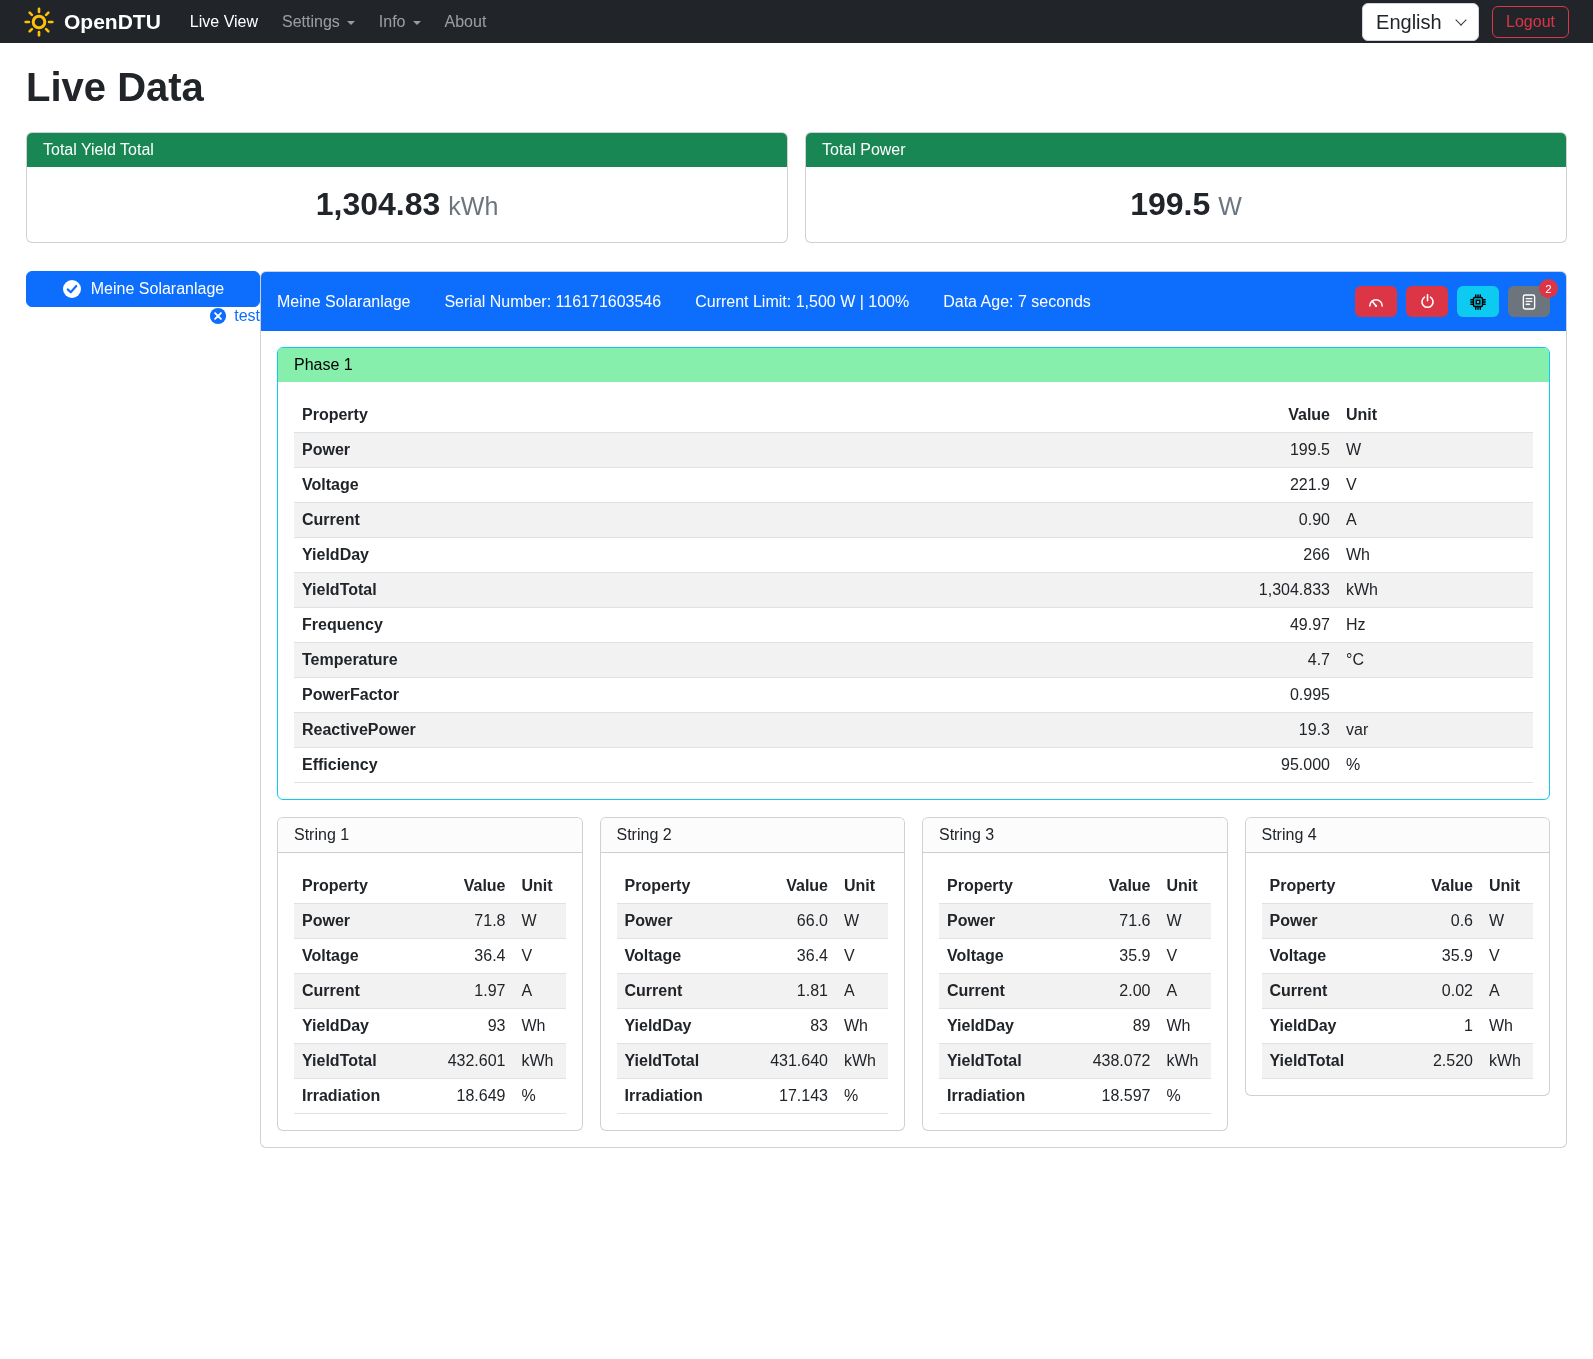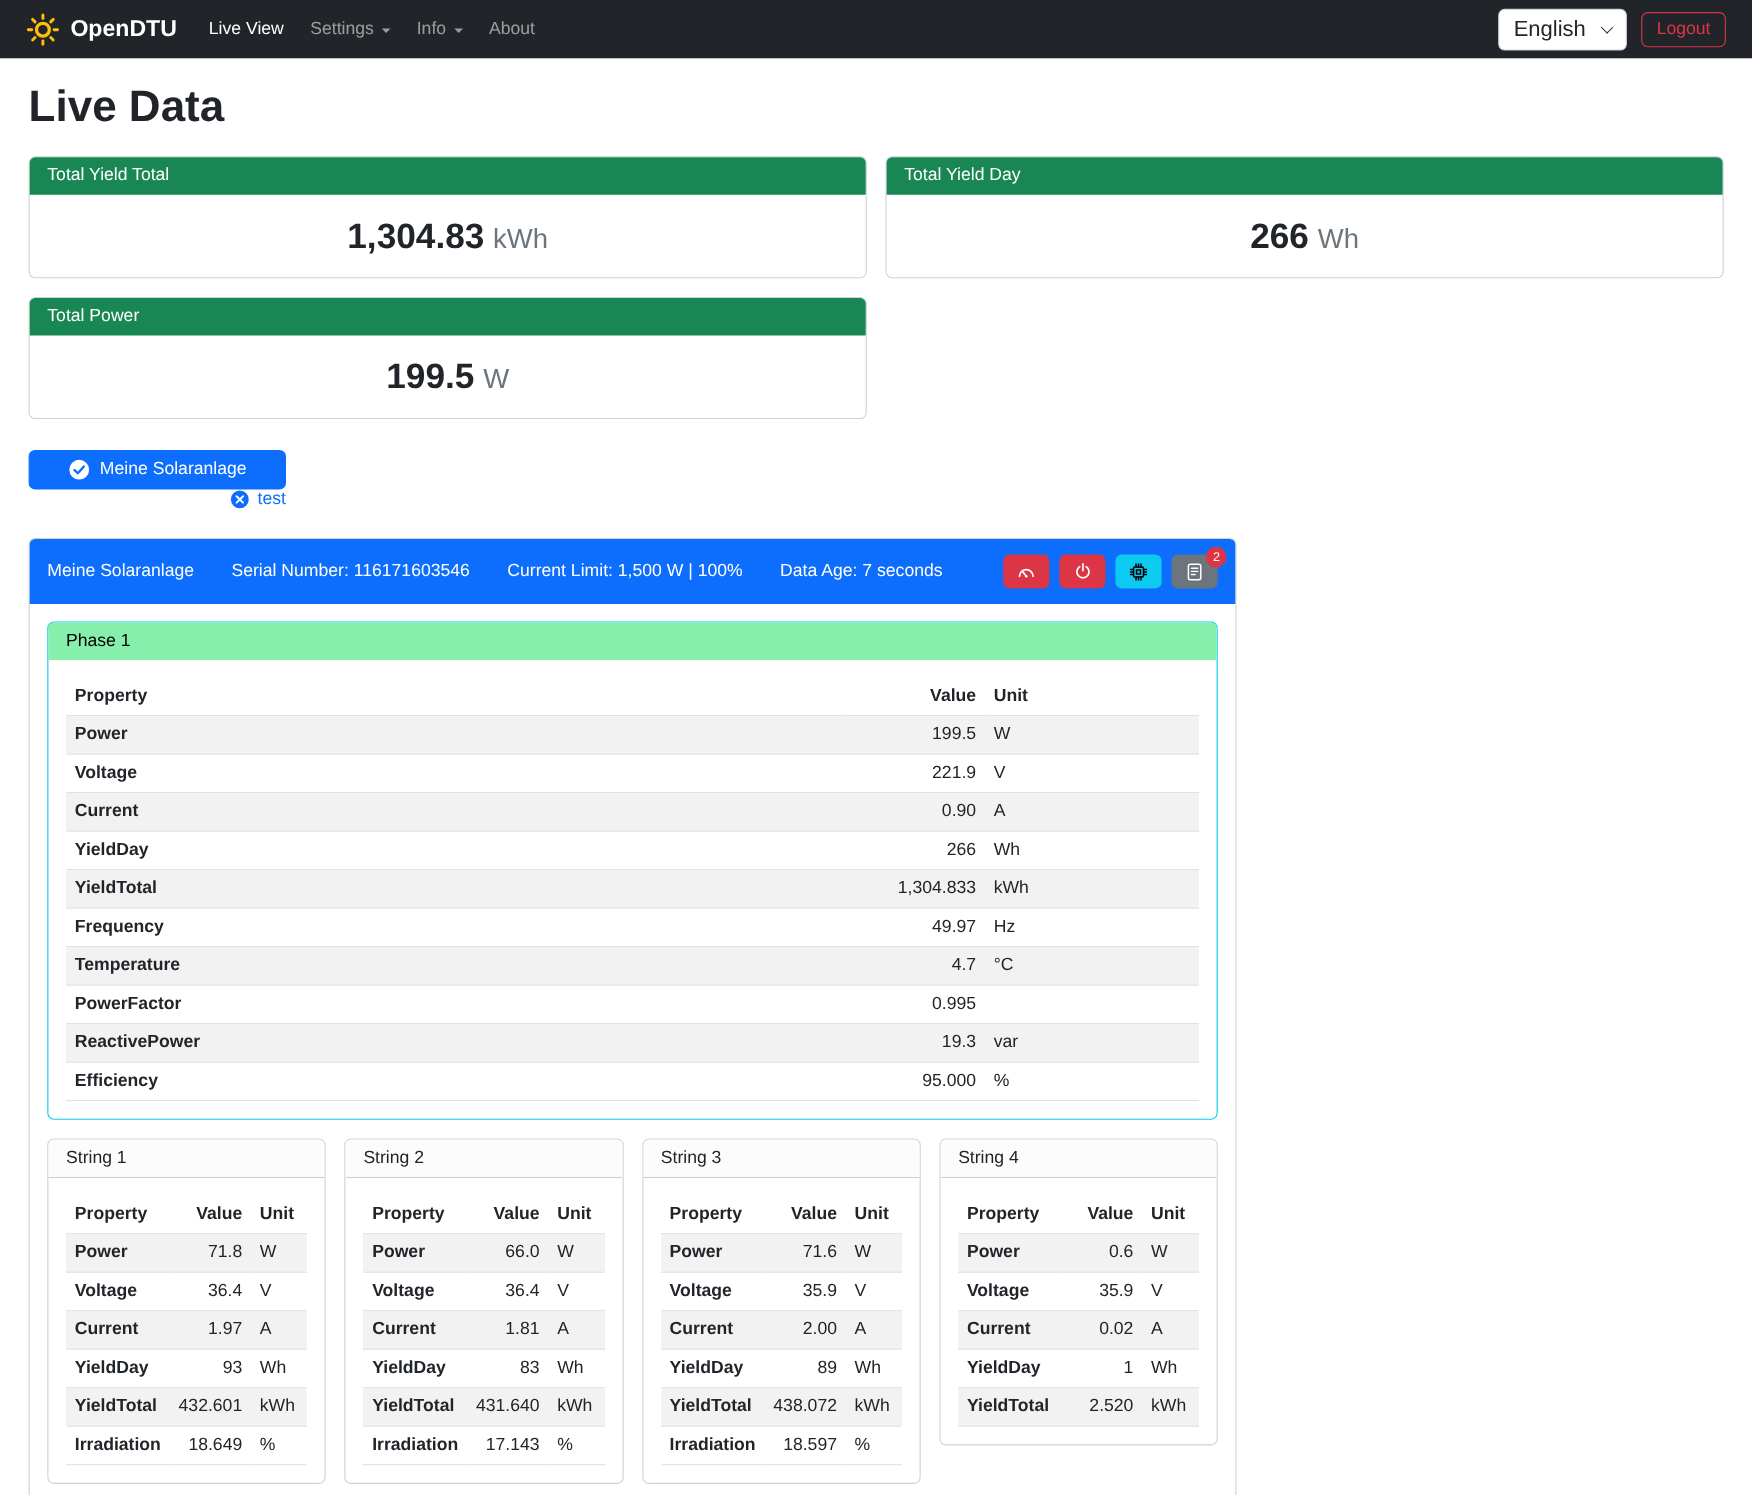--- a/index.html
+++ b/index.html
@@ -9,21 +9,21 @@
     font-size: 16px;
     color: #212529;
     background: #fff;
     min-width: 1360px;
   }
 
   
   .navbar {
     display: flex; align-items: center;
     background: #212529;
-    height: 53px;
+    height: 43px;
     padding: 8px 24px;
   }
   .brand {
     display: flex; align-items: center; gap: 10px;
     color: #fff; font-size: 21px; font-weight: 600;
     text-decoration: none; margin-right: 18px; cursor: pointer;
   }
   .nav-links { display: flex; align-items: center; gap: 2px; flex: 1; }
   .nav-link {
     color: rgba(255,255,255,.55);
@@ -63,21 +63,21 @@
 
   .card { background: #fff; border: 1px solid rgba(0,0,0,.18); border-radius: 6px; }
   .card-header { padding: 8px 16px; border-radius: 5px 5px 0 0; }
   .card-header.green { background: #198754; color: #fff; }
 
   .summary-row { display: grid; grid-template-columns: repeat(2, 1fr); gap: 17px; }
   .summary-body { padding: 19px 16px; text-align: center; }
   .summary-value { font-size: 32px; font-weight: 700; color: #212529; }
   .summary-unit { font-size: 25px; color: #6c757d; margin-left: 8px; }
 
-  .content-row { display: flex; gap: 26px; margin-top: 28px; align-items: flex-start; flex-direction: column; }
+  .content-row { display: flex; margin-top: 28px; align-items: flex-start; }
 
   
   .sidebar { width: 234px; flex: none; }
   .inverter-btn {
     width: 100%; background: #0d6efd; border: 1px solid #0d6efd; color: #fff;
     border-radius: 6px; padding: 7px 12px; font-size: 16px; font-family: inherit;
     display: flex; align-items: center; justify-content: center; gap: 9px; cursor: pointer;
   }
   .inverter-link {
     display: flex; align-items: center; justify-content: flex-end; gap: 7px;
@@ -183,26 +183,20 @@
 
   <div class="summary-row">
 
       <div class="card">
         <div class="card-header green">Total Yield Total</div>
         <div class="summary-body">
           <span class="summary-value">1,304.83</span><span class="summary-unit">kWh</span>
         </div>
       </div>
 
-      <div class="card">
-        <div class="card-header green">Total Yield Day</div>
-        <div class="summary-body">
-          <span class="summary-value">266</span><span class="summary-unit">Wh</span>
-        </div>
-      </div>
 
       <div class="card">
         <div class="card-header green">Total Power</div>
         <div class="summary-body">
           <span class="summary-value">199.5</span><span class="summary-unit">W</span>
         </div>
       </div>
     </div>
 
   <div class="content-row">

